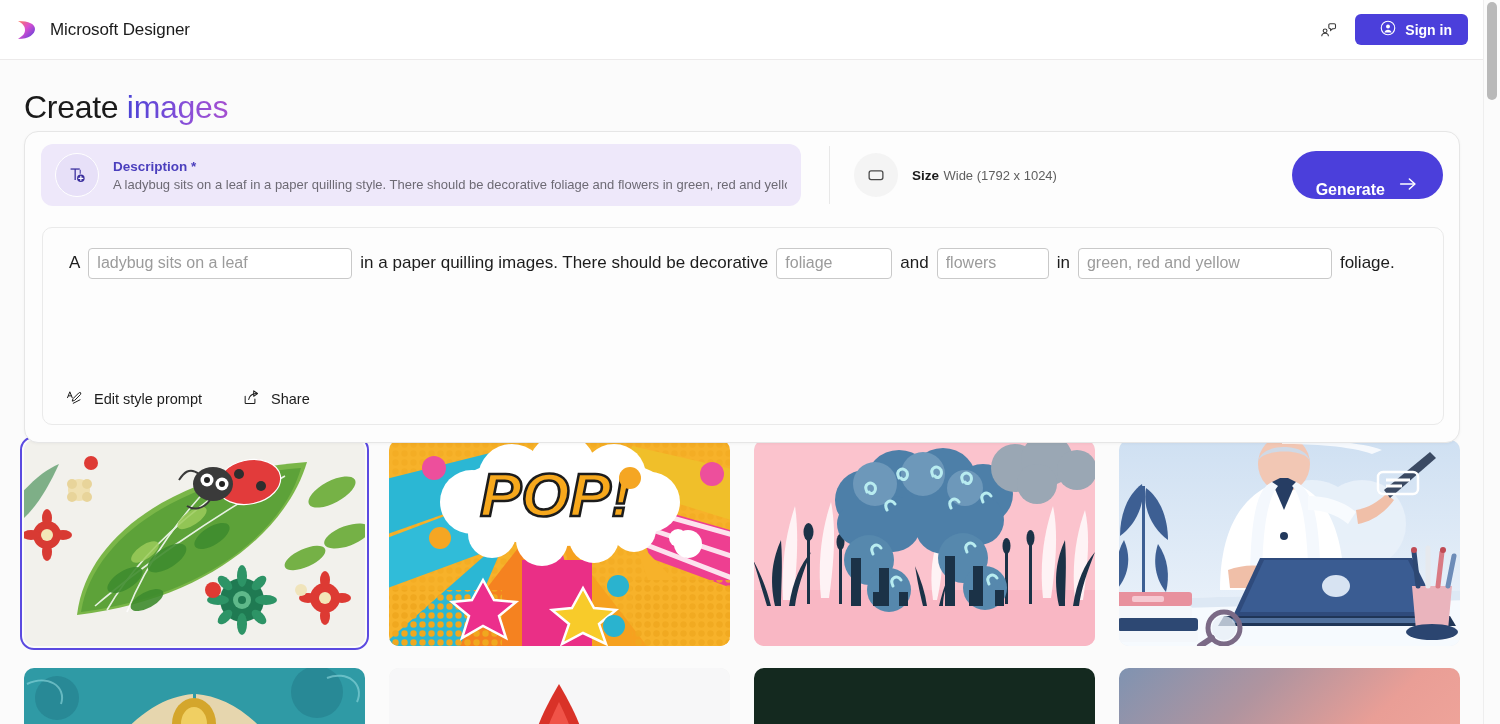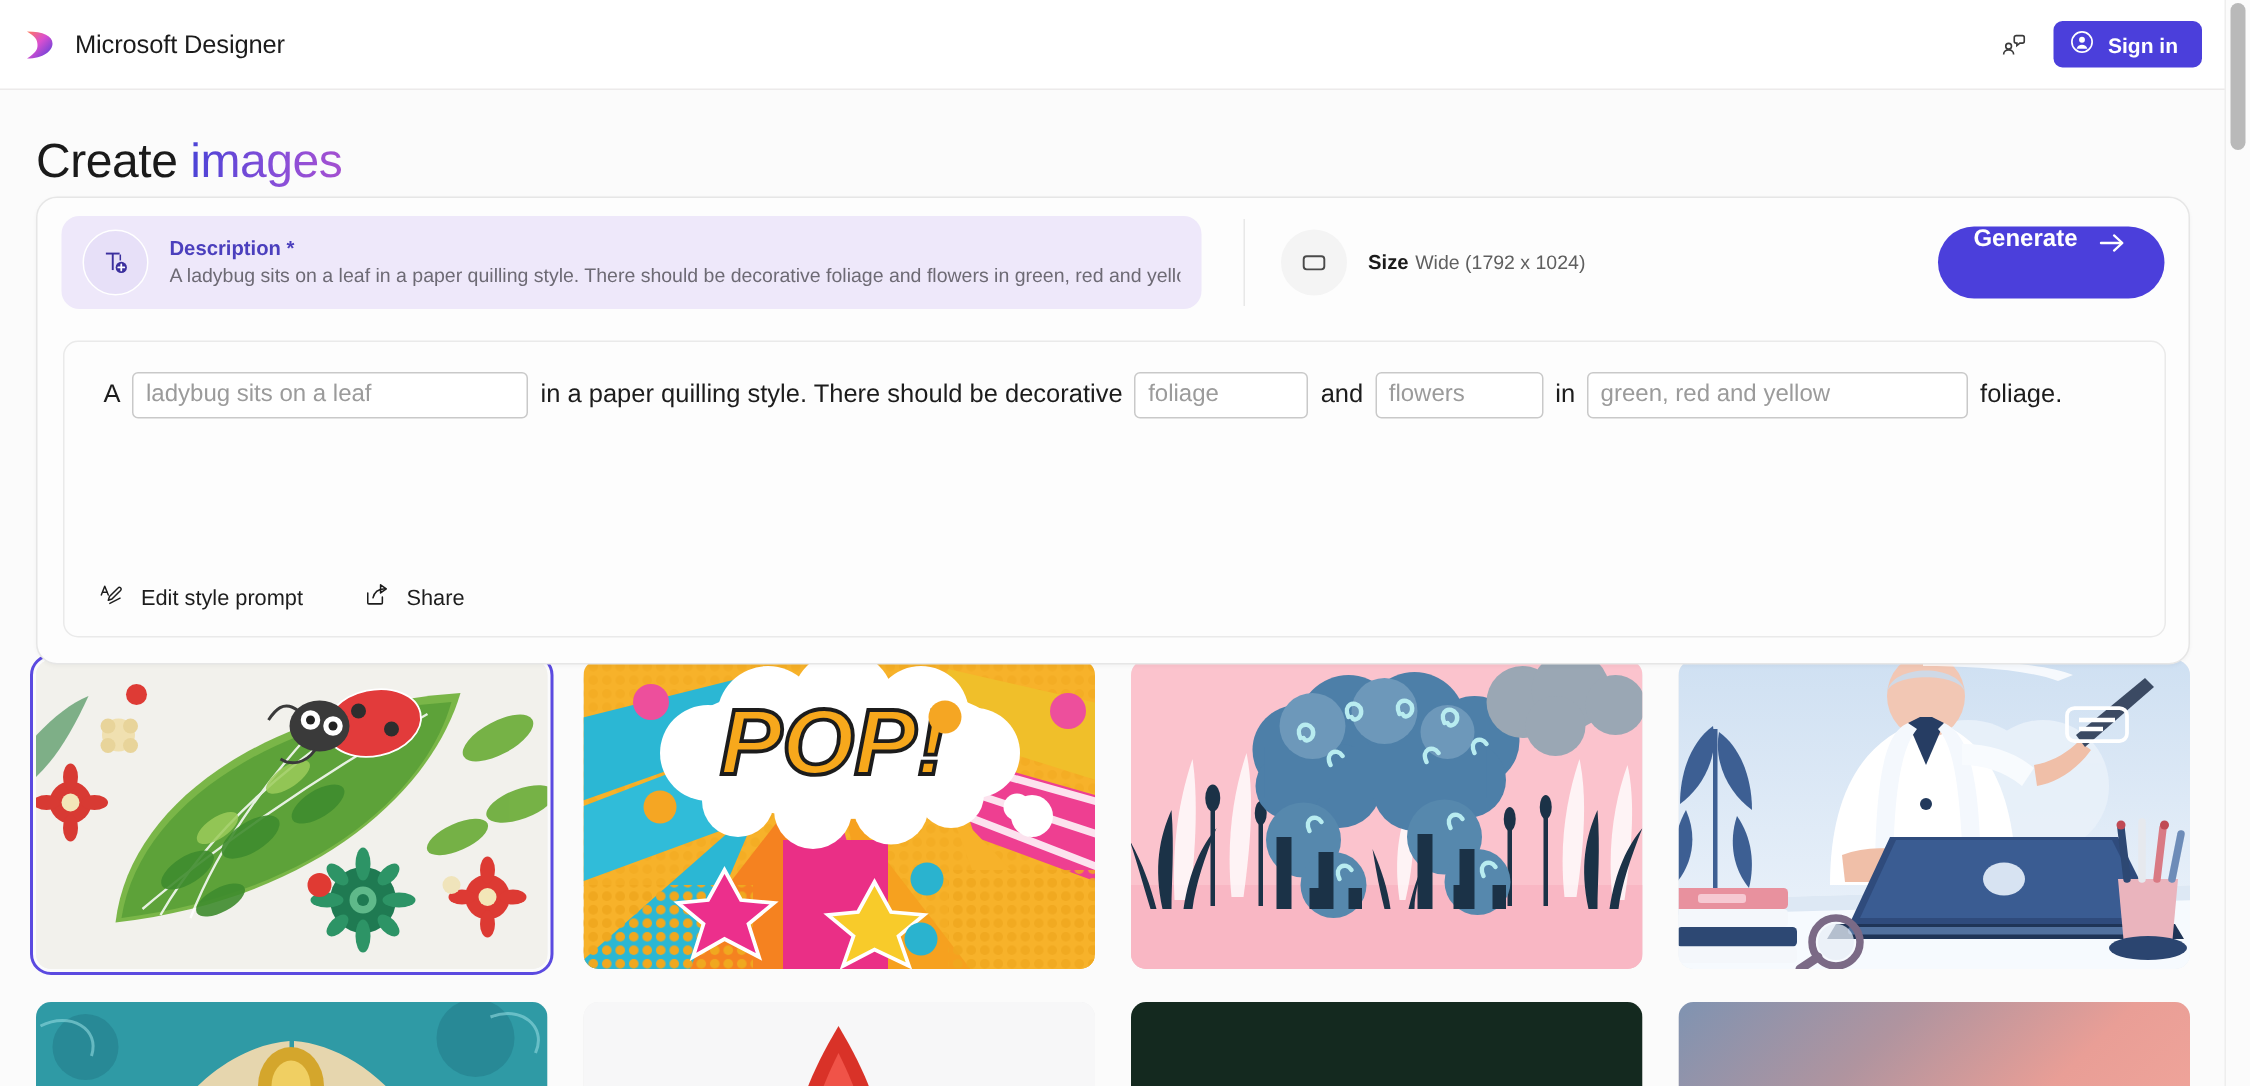--- a/index.html
+++ b/index.html
@@ -38,21 +38,21 @@
     display: flex; align-items: center; justify-content: center;
     cursor: pointer; border-radius: 4px;
   }
   .signin-btn {
     display: flex; align-items: center; gap: 8px;
     background: #4b3fdb;
     color: #fff;
     border: none;
     border-radius: 6px;
     height: 31px;
-    padding: 0 16px 0 10px;
+    padding: 0 16px 0 24px;
     font-size: 14px;
     font-weight: 600;
     font-family: "Liberation Sans", sans-serif;
     cursor: pointer;
   }
 
   
   .page-title {
     position: absolute; top: 68px; left: 24px;
     font-size: 32px;
@@ -125,21 +125,21 @@
     background: #f4f4f4;
     display: flex; align-items: center; justify-content: center;
     flex: none;
   }
   .size-text { margin-left: 14px; }
   .size-label { font-size: 13.5px; font-weight: 700; color: #1b1b1b; margin-bottom: 3px; }
   .size-value { font-size: 13px; color: #5f5f5f; }
 
   .generate-btn {
     margin-left: auto;
-    display: flex; align-items: flex-start; gap: 12px;
+    display: flex; align-items: flex-end; gap: 12px;
     background: #4b3fdb;
     color: #fff; border: none;
     border-radius: 24px;
     height: 48px;
     padding: 0 24px;
     font-size: 16px; font-weight: 700;
     font-family: "Liberation Sans", sans-serif;
     cursor: pointer;
   }
 
@@ -325,21 +325,21 @@
             <path d="M13.5 6.5 19.5 12l-6 5.5"></path>
         </svg>
       </span>
     </button>
   </div>
 
   <div class="prompt-editor">
     <div class="prompt-line">
       <span>A</span>
       <input class="slot slot-subject" type="text" placeholder="ladybug sits on a leaf" style="">
-      <span>in a paper quilling style. There should be decorative</span>
+      <span>in a paper quilling images. There should be decorative</span>
       <input class="slot slot-foliage" type="text" placeholder="foliage" style="">
       <span>and</span>
       <input class="slot slot-flowers" type="text" placeholder="flowers" style="">
       <span>in</span>
       <input class="slot slot-colors" type="text" placeholder="green, red and yellow" style="">
       <span>foliage.</span>
     </div>
 
     <div class="editor-actions">
       <button class="action-btn">

